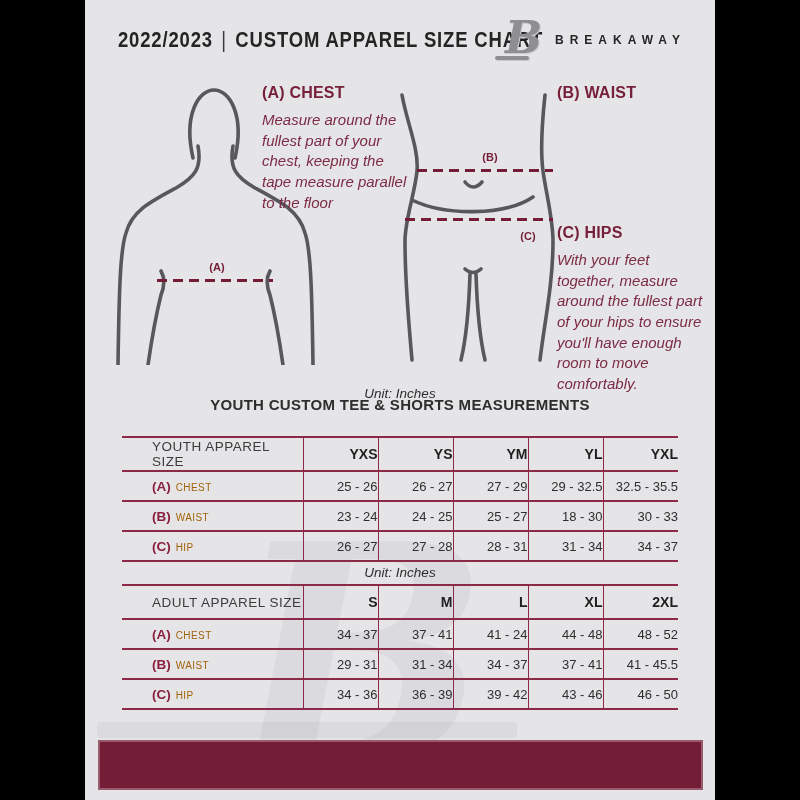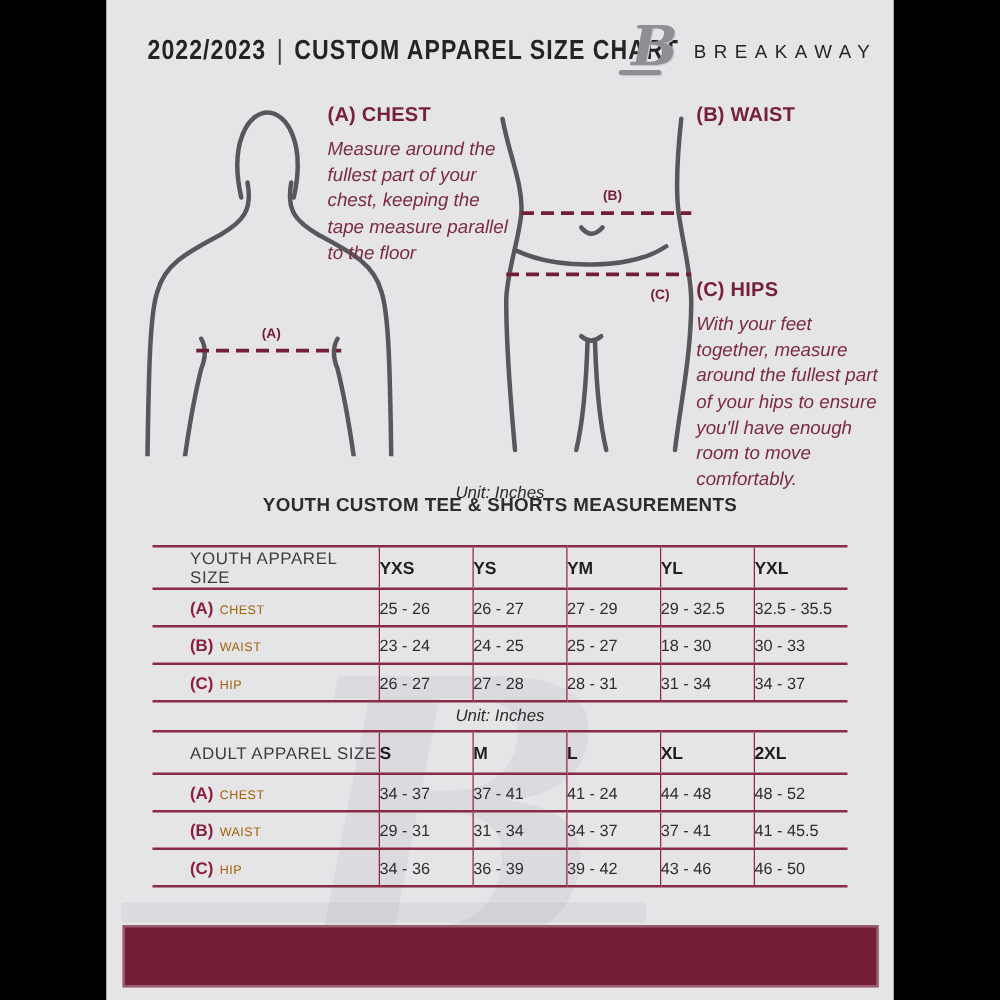--- a/index.html
+++ b/index.html
@@ -22,40 +22,40 @@
   .watermark-bar{z-index:0;left:12px;top:722px;width:420px;height:16px;background:rgba(30,30,55,0.05);border-radius:3px;}
 
   
   .hdr-title{left:33px;top:27px;font-weight:bold;font-size:22px;letter-spacing:1px;color:#242424;
     white-space:nowrap;transform:scaleX(0.84);transform-origin:left center;z-index:2;}
   .hdr-sep{font-weight:normal;color:#3a3a3a;padding:0 10px;}
   .logo-wrap{left:410px;top:16px;width:52px;height:48px;z-index:2;}
   .logo-b{position:absolute;left:10px;top:0;font-family:"DejaVu Serif",serif;font-style:italic;font-weight:bold;
     font-size:44px;line-height:44px;color:#8e8e93;text-shadow:1px 1px 0 #c9c9cd;}
   .logo-base{position:absolute;left:0;top:40px;width:34px;height:4px;background:#8e8e93;border-radius:2px;box-shadow:1px 1px 0 #c9c9cd;}
-  .brand{left:470px;top:33px;font-weight:normal;font-size:15px;letter-spacing:6px;color:#262626;z-index:2;}
+  .brand{left:470px;top:33px;font-weight:bold;font-size:12px;letter-spacing:6px;color:#262626;z-index:2;}
 
   
   svg.figure{position:absolute;z-index:1;}
   svg.figure path{fill:none;stroke:var(--fig);stroke-width:3.6;stroke-linecap:round;}
 
   .dash-line{height:3px;z-index:2;background:repeating-linear-gradient(90deg,var(--maroon) 0 10px,transparent 10px 16px);}
   .fig-label{z-index:2;font-weight:bold;font-size:11px;color:var(--maroon);width:40px;text-align:center;}
 
   
   .meas-block{z-index:1;}
   .meas-head{font-weight:bold;font-size:16px;color:#77203a;letter-spacing:0.2px;margin-bottom:8px;}
   .meas-body{font-style:italic;font-size:15px;line-height:1.38;color:var(--txt-maroon);}
 
   
   .sec-title{left:0;width:630px;text-align:center;font-weight:bold;font-size:15px;color:#2d2d2d;letter-spacing:0.3px;z-index:1;}
   .sec-unit{left:0;width:630px;text-align:center;font-style:italic;font-size:13.5px;color:#2d2d2d;z-index:1;}
 
   table.sz{border-collapse:collapse;table-layout:fixed;width:556px;z-index:1;position:absolute;left:37px;}
-  table.sz td{border-left:1.5px solid var(--rule);text-align:left;vertical-align:middle;background:transparent;}
+  table.sz td{border-left:1.5px solid var(--rule);text-align:right;vertical-align:middle;background:transparent;}
   table.sz td:first-child{border-left:none;text-align:left;padding-left:30px;}
   table.sz tr.head td{border-top:2px solid var(--rule);border-bottom:2px solid var(--rule);height:34px;
     font-weight:bold;font-size:14px;color:#1f1f1f;}
   table.sz tr.head td:first-child{font-weight:normal;font-size:13.5px;color:#3c3c3c;letter-spacing:0.5px;}
   table.sz tr.data td{border-bottom:2px solid var(--rule);height:30px;font-size:13px;color:#2e2e2e;}
   .row-prefix{font-weight:bold;color:#8a1f3d;margin-right:5px;font-size:13.5px;}
   .row-name{font-size:10px;color:#a16207;letter-spacing:0.4px;}
 
   .footer-bar{left:13px;top:740px;width:605px;height:50px;background:var(--maroon);
     border:2px solid rgba(255,255,255,0.28);z-index:3;}

